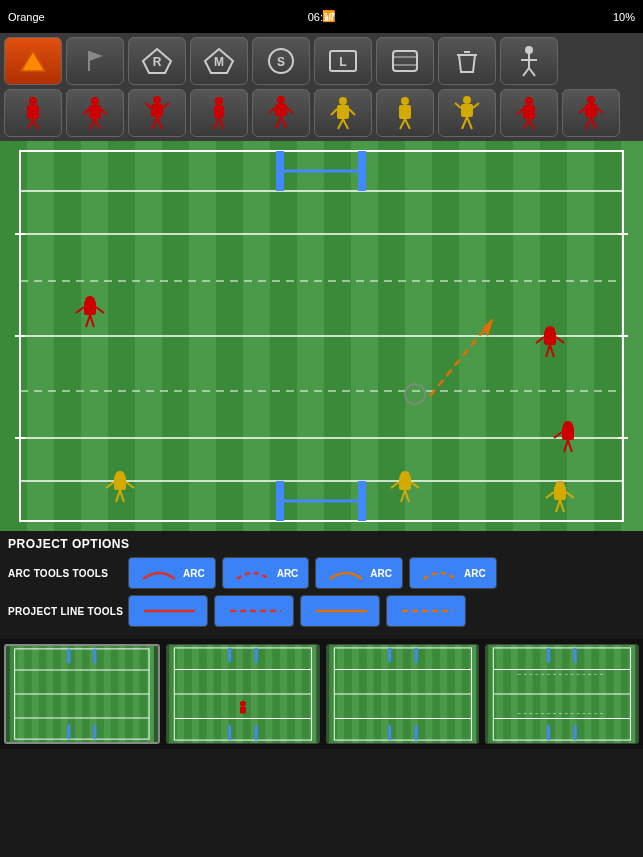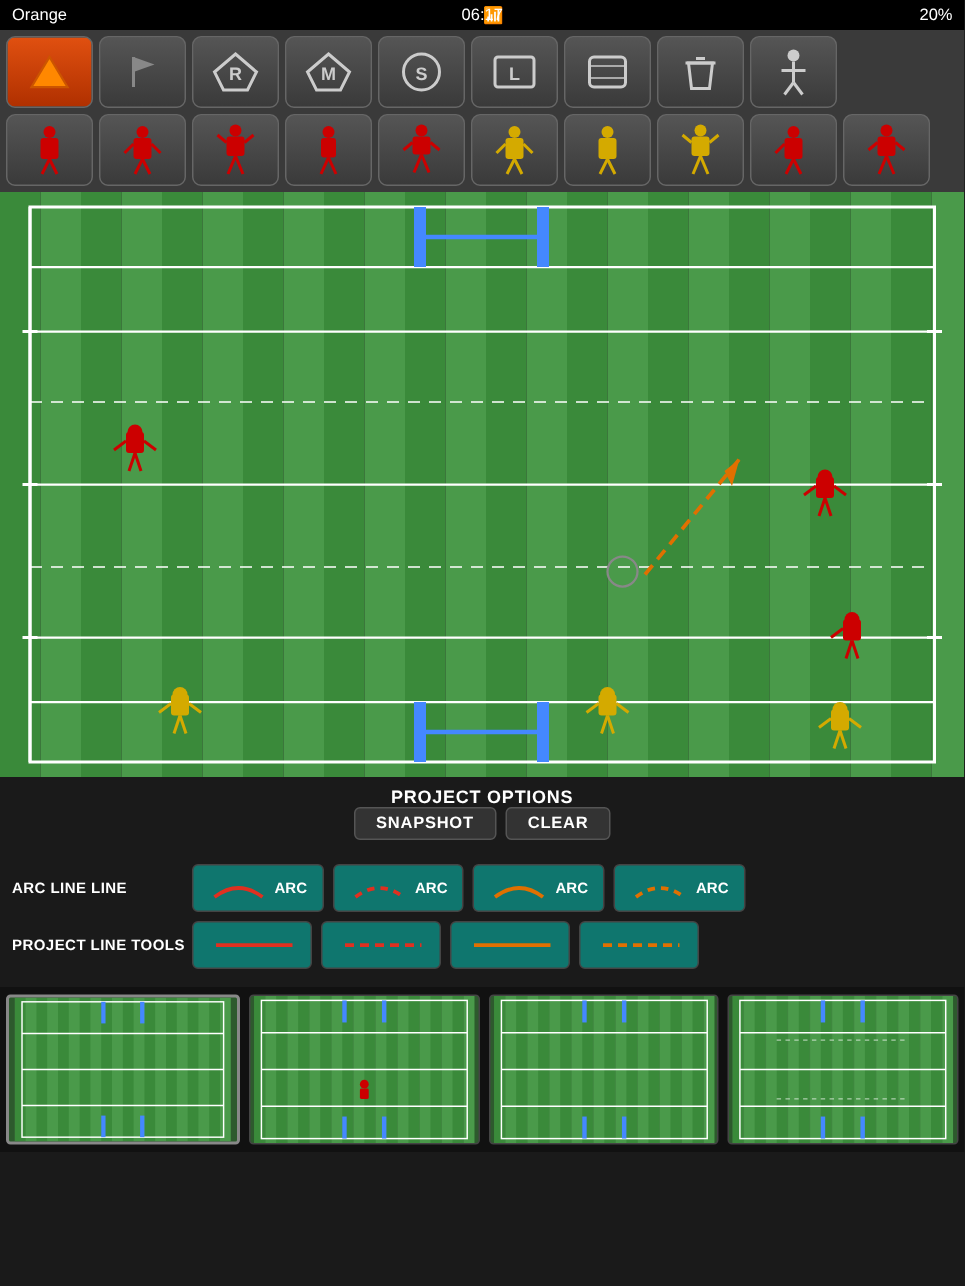--- a/index.html
+++ b/index.html
@@ -7,21 +7,21 @@
       width: 643px;
       height: 857px;
       background: #1a1a1a;
       font-family: Arial, Helvetica, sans-serif;
       overflow: hidden;
       position: relative;
     }
 
     
     #status-bar {
-      height: 20px;
+      height: 33px;
       background: #000;
       display: flex;
       align-items: center;
       justify-content: space-between;
       padding: 0 8px;
       color: #fff;
       font-size: 11px;
     }
     #status-bar .center { position: absolute; left: 50%; transform: translateX(-50%); }
 
@@ -78,22 +78,21 @@
     
     #bottom-panel {
       background: #1a1a1a;
       padding: 6px 8px;
     }
 
     #project-options-row {
       display: flex;
       align-items: center;
       justify-content: space-between;
-      margin-bottom: 16px;
-      flex-direction: column;
+      margin-bottom: 6px;
     }
     .section-label {
       color: #fff;
       font-size: 12px;
       font-weight: bold;
       letter-spacing: 0.5px;
     }
     .action-btns {
       display: flex;
       gap: 6px;
@@ -122,21 +121,21 @@
       width: 120px;
       flex-shrink: 0;
       letter-spacing: 0.3px;
     }
     .line-tools {
       display: flex;
       gap: 6px;
       align-items: center;
     }
     .line-tool-btn {
-      background: #0f766e;
+      background: #3b82f6;
       border: 1px solid #444;
       border-radius: 4px;
       padding: 5px 10px;
       cursor: pointer;
       display: flex;
       align-items: center;
       gap: 4px;
       min-width: 80px;
       justify-content: flex-end;
     }
@@ -175,21 +174,21 @@
     .arc-orange-solid { stroke: #e07000; stroke-width: 2.5; fill: none; }
     .arc-orange-dash { stroke: #e07000; stroke-width: 2.5; fill: none; stroke-dasharray: 5,4; }
   </style>
 </head>
 <body>
 
 <div id="status-bar">
   <span>Orange</span>
   <span>📶</span>
   <span class="center">06:17</span>
-  <span>20%</span>
+  <span>10%</span>
 </div>
 
 <div id="top-toolbar">
 
   <div class="toolbar-row shape-icons-row">
 
     <div class="tool-btn active">
       <svg width="28" height="28" viewBox="0 0 28 28">
         <polygon points="14,4 26,24 2,24" fill="#ff8800" stroke="#cc5500" stroke-width="1.5"></polygon>
       </svg>
@@ -457,28 +456,24 @@
 
     <circle cx="415" cy="253" r="10" fill="none" stroke="#888" stroke-width="1.5"></circle>
 
   </svg>
 </div>
 
 <div id="bottom-panel">
 
   <div id="project-options-row">
     <span class="section-label">PROJECT OPTIONS</span>
-    <div class="action-btns">
-      <button class="action-btn">SNAPSHOT</button>
-      <button class="action-btn">CLEAR</button>
-    </div>
   </div>
 
   <div class="tools-row">
-    <span class="tools-row-label">ARC LINE LINE</span>
+    <span class="tools-row-label">ARC TOOLS TOOLS</span>
     <div class="line-tools">
 
       <div class="line-tool-btn">
         <svg width="40" height="20" viewBox="0 0 40 20">
           <path d="M4,16 Q20,4 36,16" class="arc-red-solid"></path>
         </svg>
         <span>ARC</span>
       </div>
 
       <div class="line-tool-btn">

